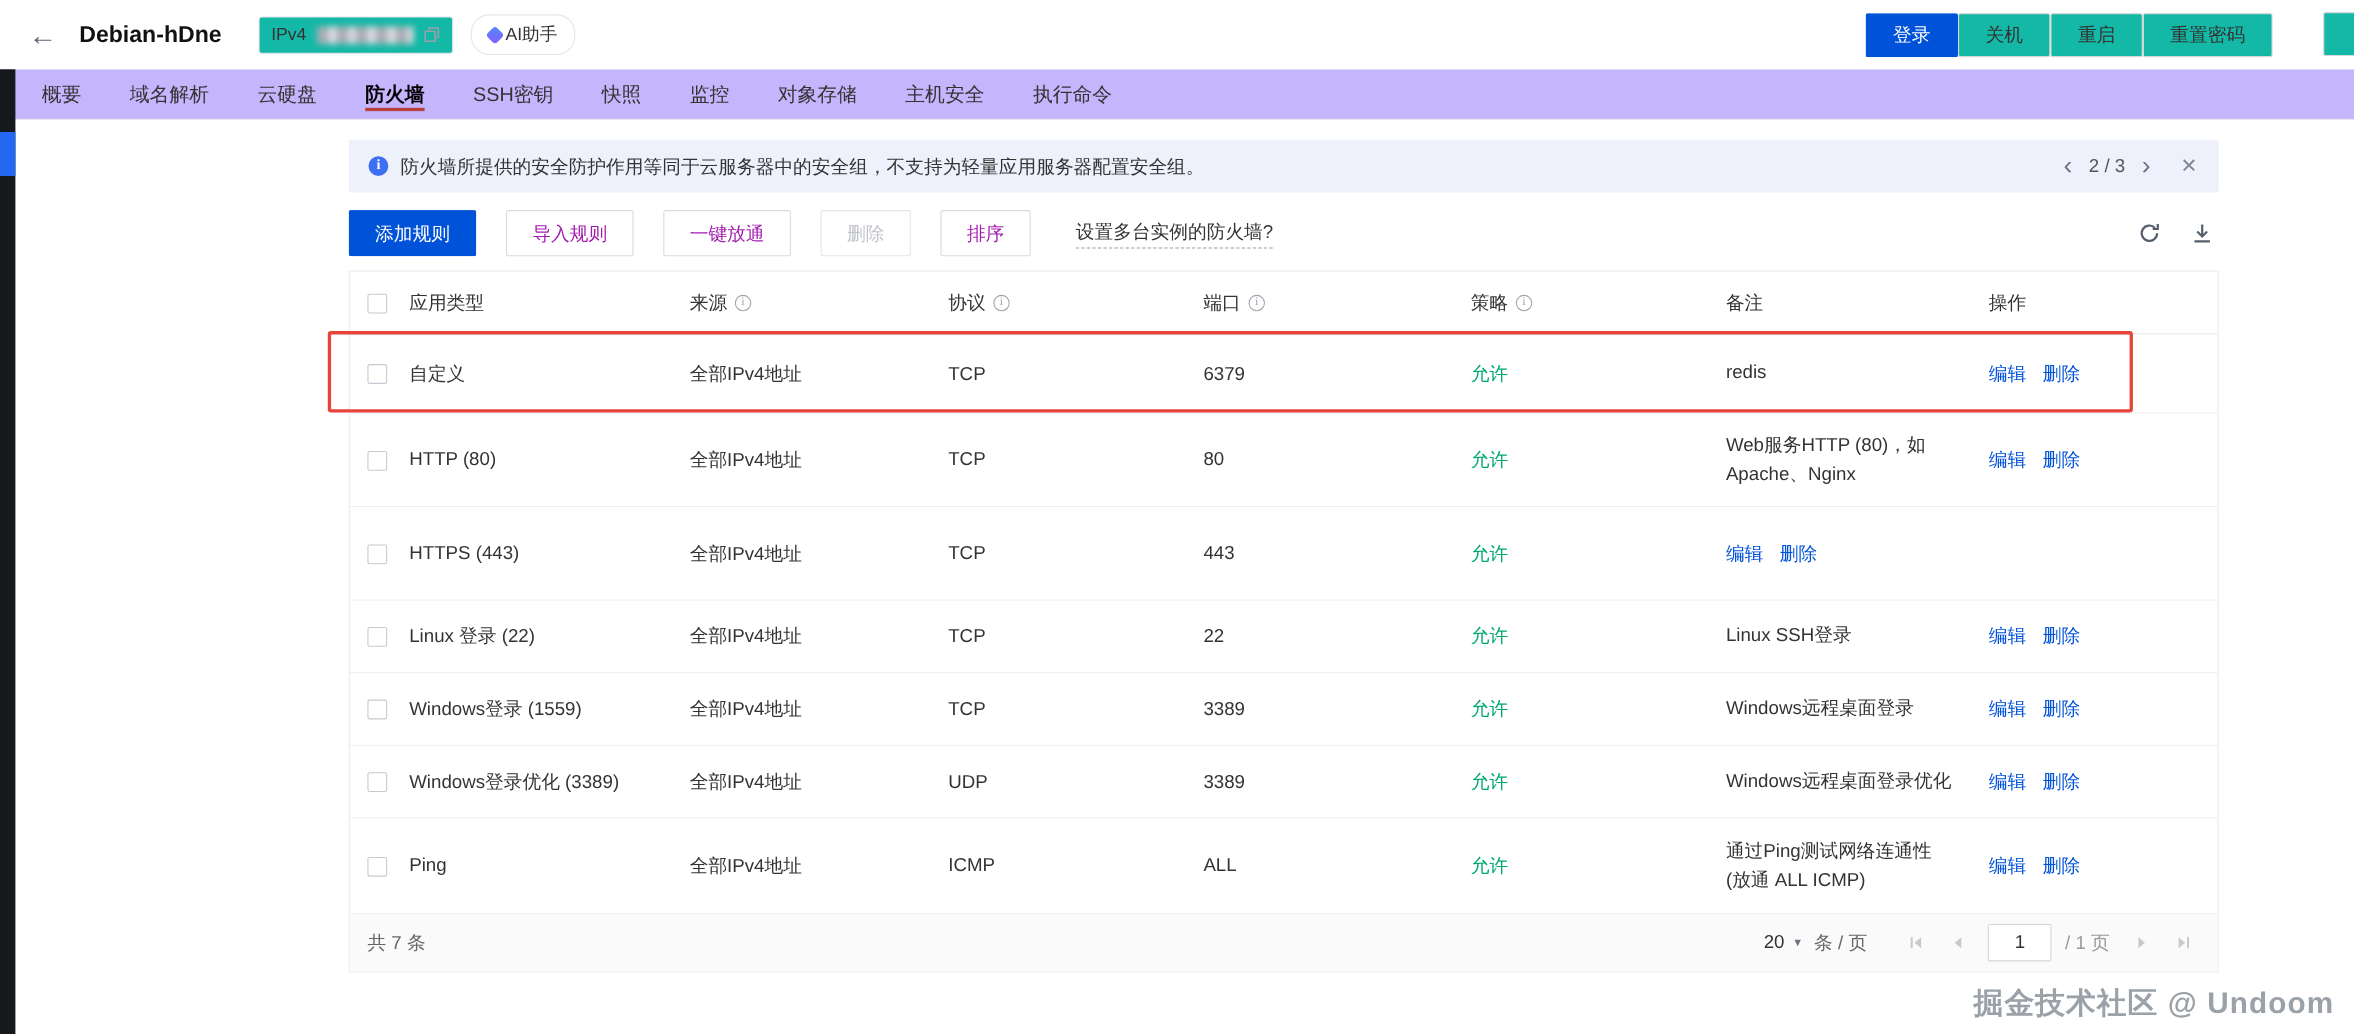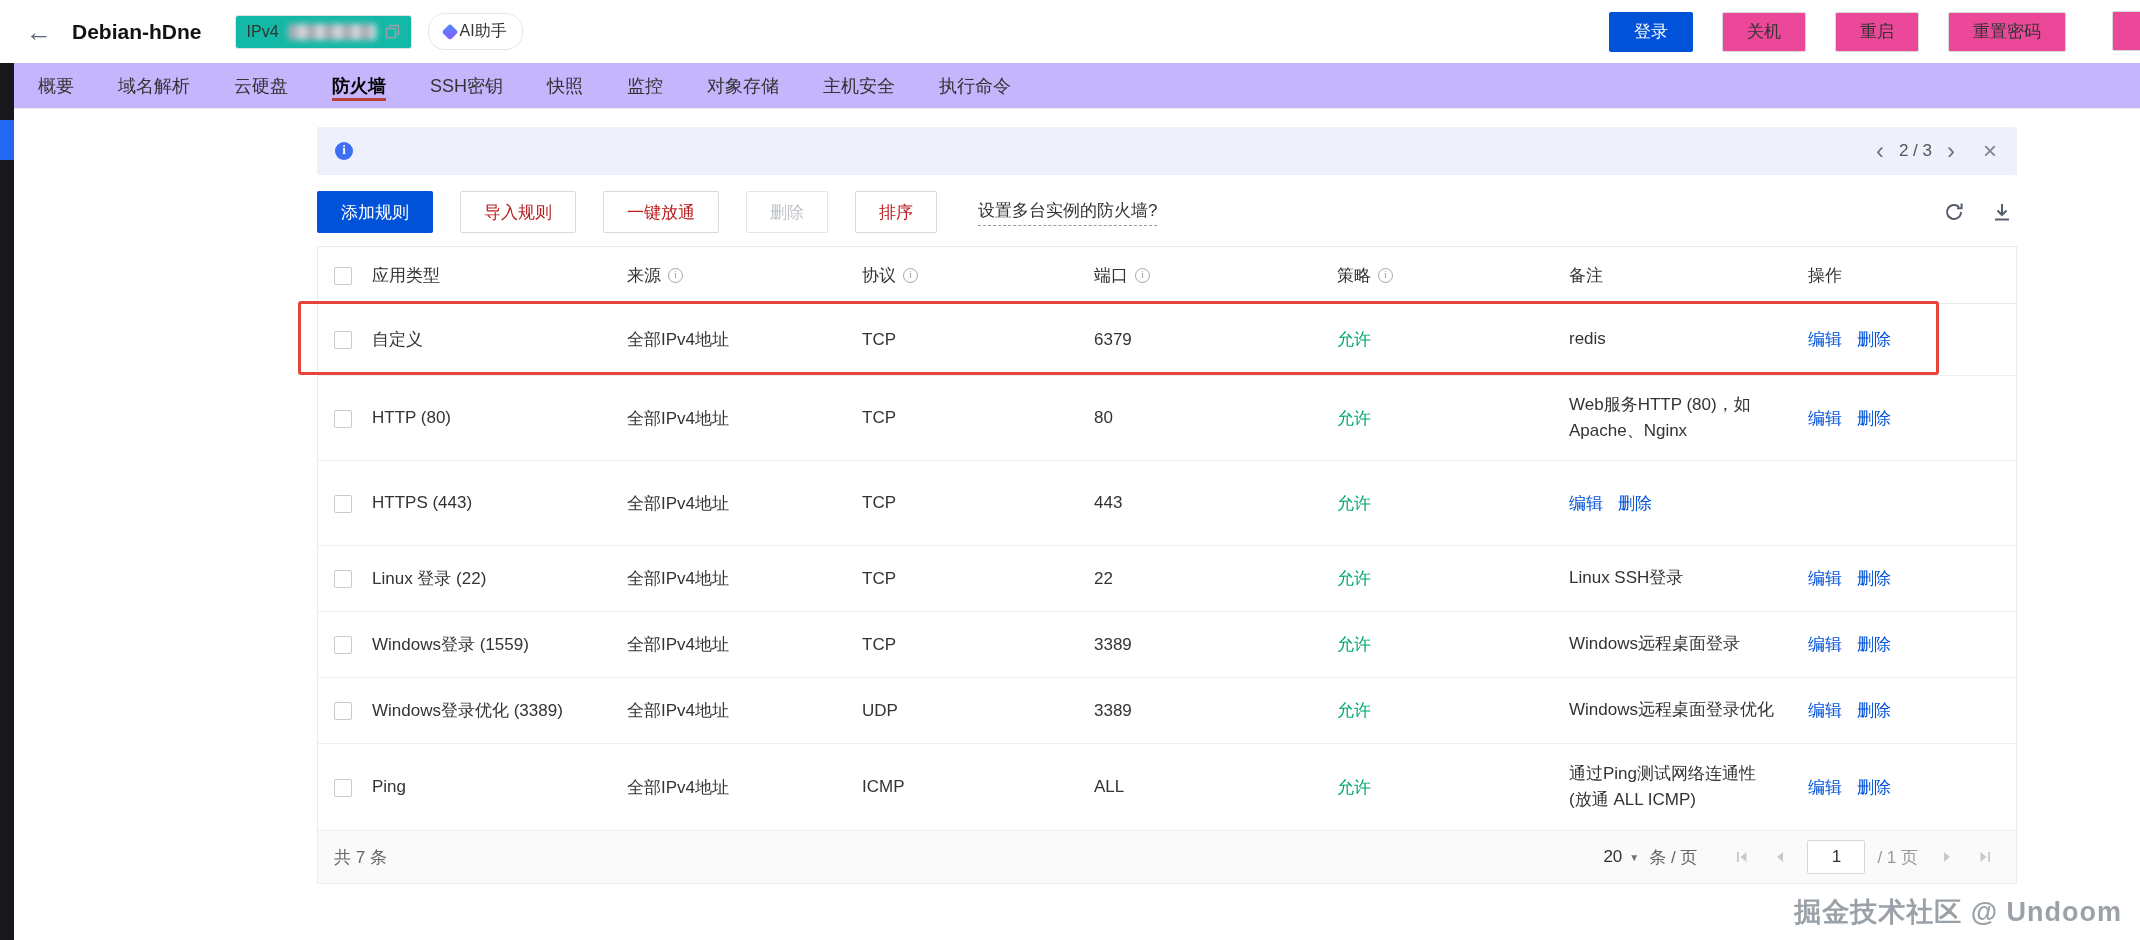--- a/index.html
+++ b/index.html
@@ -12,24 +12,24 @@
   }
 
   
   .header { height: 63px; display: flex; align-items: center; padding-left: 26px; position: relative; background:#fff; }
   .back { font-size: 26px; color: #5f6673; margin-right: 20px; cursor: pointer; line-height: 1; }
   .title { font-size: 21px; font-weight: 700; color: #111; margin-right: 33px; }
   .ip-chip { display: flex; align-items: center; gap: 9px; border: 1px solid #e1e3e8; border-radius: 3px; padding: 7px 11px; font-size: 16px; color: #333; background: #14b8a6; }
   .ip-blur { width: 88px; height: 16px; border-radius: 2px; background: repeating-linear-gradient(90deg, #a9adb5 0 10px, #d6d9de 10px 18px); filter: blur(3px); }
   .ai-chip { margin-left: 16px; display: flex; align-items: center; gap: 4px; border: 1px solid #e4e6eb; border-radius: 17px; padding: 7px 15px; font-size: 16px; color: #333; cursor: pointer; }
   .ai-diamond { width: 12px; height: 12px; border-radius: 3px; background: linear-gradient(135deg, #4d8bff, #8a5cff); transform: rotate(45deg); }
-  .header-actions { margin-left: auto; display: flex; gap: 29px; align-items: center; margin-right: 74px; }
+  .header-actions { margin-left: auto; display: flex; gap: 0; align-items: center; margin-right: 74px; }
   .btn { height: 40px; padding: 0 24px; font-size: 17px; display: inline-flex; align-items: center; justify-content: center; border-radius: 2px; cursor: pointer; border: 1px solid transparent; white-space: nowrap; }
   .btn-primary { background: #0052d9; color: #fff; }
-  .btn-plain { background: #ec4899; border-color: #d8d8d8; color: #333; }
+  .btn-plain { background: #14b8a6; border-color: #d8d8d8; color: #333; }
   .btn-renew { position: absolute; left: 2112px; top: 11px; width: 110px; }
 
   
   .tabs { height: 46px; display: flex; align-items: center; padding-left: 38px; border-bottom: 1px solid #e8e8e8; background: #c4b5fd; }
   .tab { display: flex; align-items: center; margin-right: 44px; font-size: 18px; color: #333; cursor: pointer; border-bottom: 3px solid transparent; padding-top: 3px; white-space: nowrap; }
   .tab.active { font-weight: 700; color: #000; border-bottom-color: #b5413a; }
 
   
   .rail { position: absolute; left: 0; top: 63px; width: 14px; bottom: 0; background: #17181b; z-index: 6; }
   .rail-indicator { position: absolute; top: 57px; left: 0; width: 14px; height: 40px; background: #2468f2; }
@@ -41,21 +41,21 @@
   .binfo { width: 18px; height: 18px; min-width:18px; border-radius: 50%; background: #3d6ff2; position: relative; margin-right: 11px; }
   .binfo::after { content: "i"; position: absolute; left: 0; right: 0; top: 0px; text-align: center; color: #fff; font-size: 13px; font-family: "Liberation Serif", serif; font-weight: 700; }
   .banner-pager { margin-left: auto; display: flex; align-items: center; gap: 15px; color: #555; }
   .pager-arrow { font-size: 24px; color: #6b7380; cursor: pointer; line-height: 1; }
   .banner-close { font-size: 24px; color: #7d8593; margin-left: 28px; cursor: pointer; line-height: 1; }
 
   
   .toolbar { margin-top: 16px; display: flex; align-items: center; }
   .tb-btn { height: 42px; padding: 0 23px; font-size: 17px; border-radius: 2px; margin-right: 27px; display: inline-flex; align-items: center; cursor: pointer; border: 1px solid transparent; white-space: nowrap; }
   .tb-primary { background: #0052d9; color: #fff; }
-  .tb-plain { background: #fff; border-color: #dadada; color: #b91c1c; }
+  .tb-plain { background: #fff; border-color: #dadada; color: #a21caf; }
   .tb-disabled { background: #fff; border-color: #e5e5e5; color: #c0c4c9; cursor: default; }
   .link-dashed { margin-left: 14px; font-size: 17px; color: #333; border-bottom: 1px dashed #9a9a9a; padding-bottom: 3px; cursor: pointer; }
   .tb-icons { margin-left: auto; display: flex; align-items: center; gap: 26px; padding-right: 4px; }
   .icon-btn { cursor: pointer; display: flex; align-items: center; }
 
   
   .card { margin-top: 13px; border: 1px solid #ebeced; position: relative; background: #fff; }
   .thead, .trow { display: grid; grid-template-columns: 46px 255px 235px 232px 243px 232px 239px 1fr; align-items: center; }
   .thead { height: 57px; border-bottom: 1px solid #e9e9e9; color: #333; }
   .trow { border-bottom: 1px solid #efefef; min-height: 66px; }
@@ -133,20 +133,21 @@
 </div>
 
 <div class="rail">
   <div class="rail-indicator"></div>
 </div>
 
 <div class="content">
 
   <div class="banner">
     <span class="binfo"></span>
+    <span>防火墙所提供的安全防护作用等同于云服务器中的安全组，不支持为轻量应用服务器配置安全组。</span>
     <span class="banner-pager">
       <span class="pager-arrow">‹</span>
       <span>2 / 3</span>
       <span class="pager-arrow">›</span>
     </span>
     <span class="banner-close">×</span>
   </div>
 
   <div class="toolbar">
     <span class="tb-btn tb-primary">添加规则</span>

